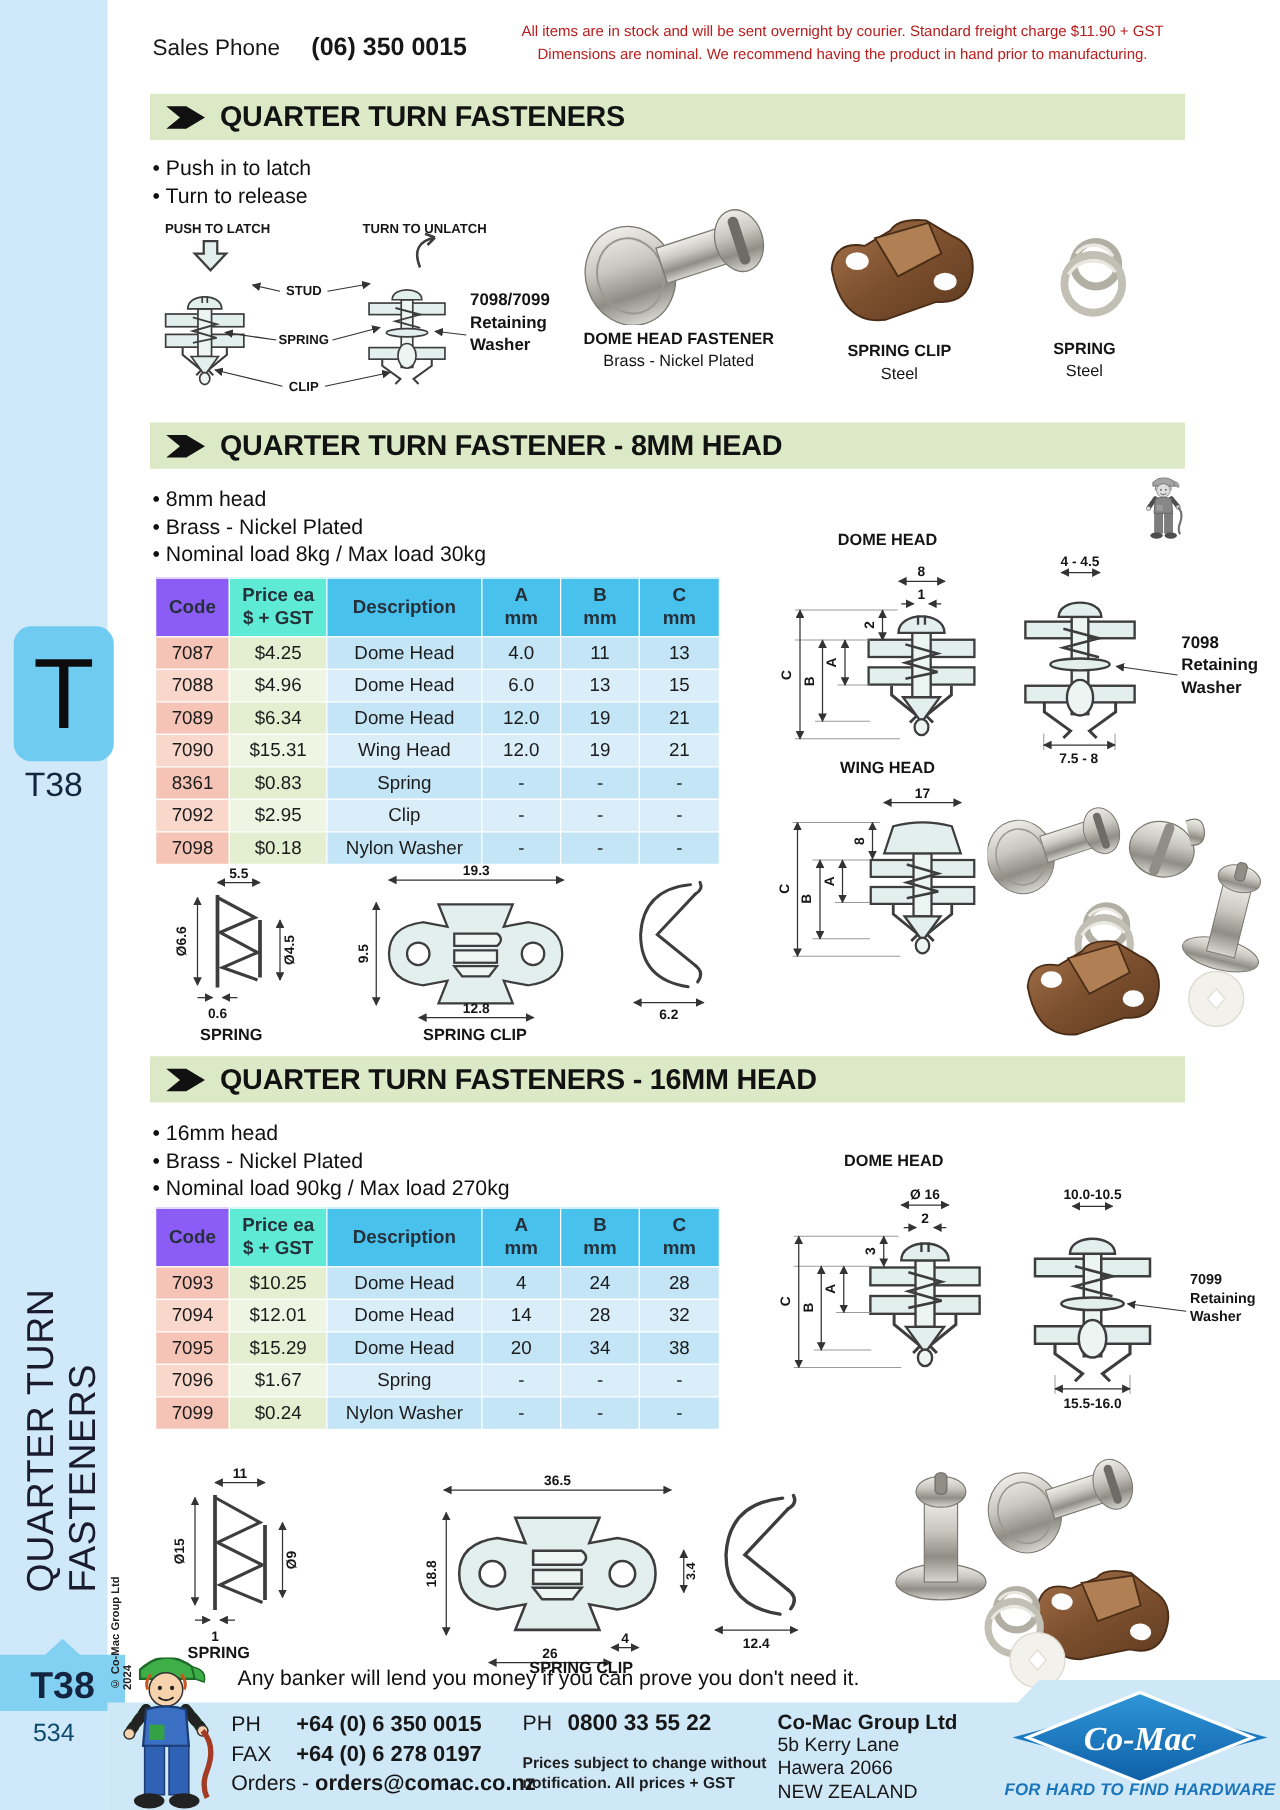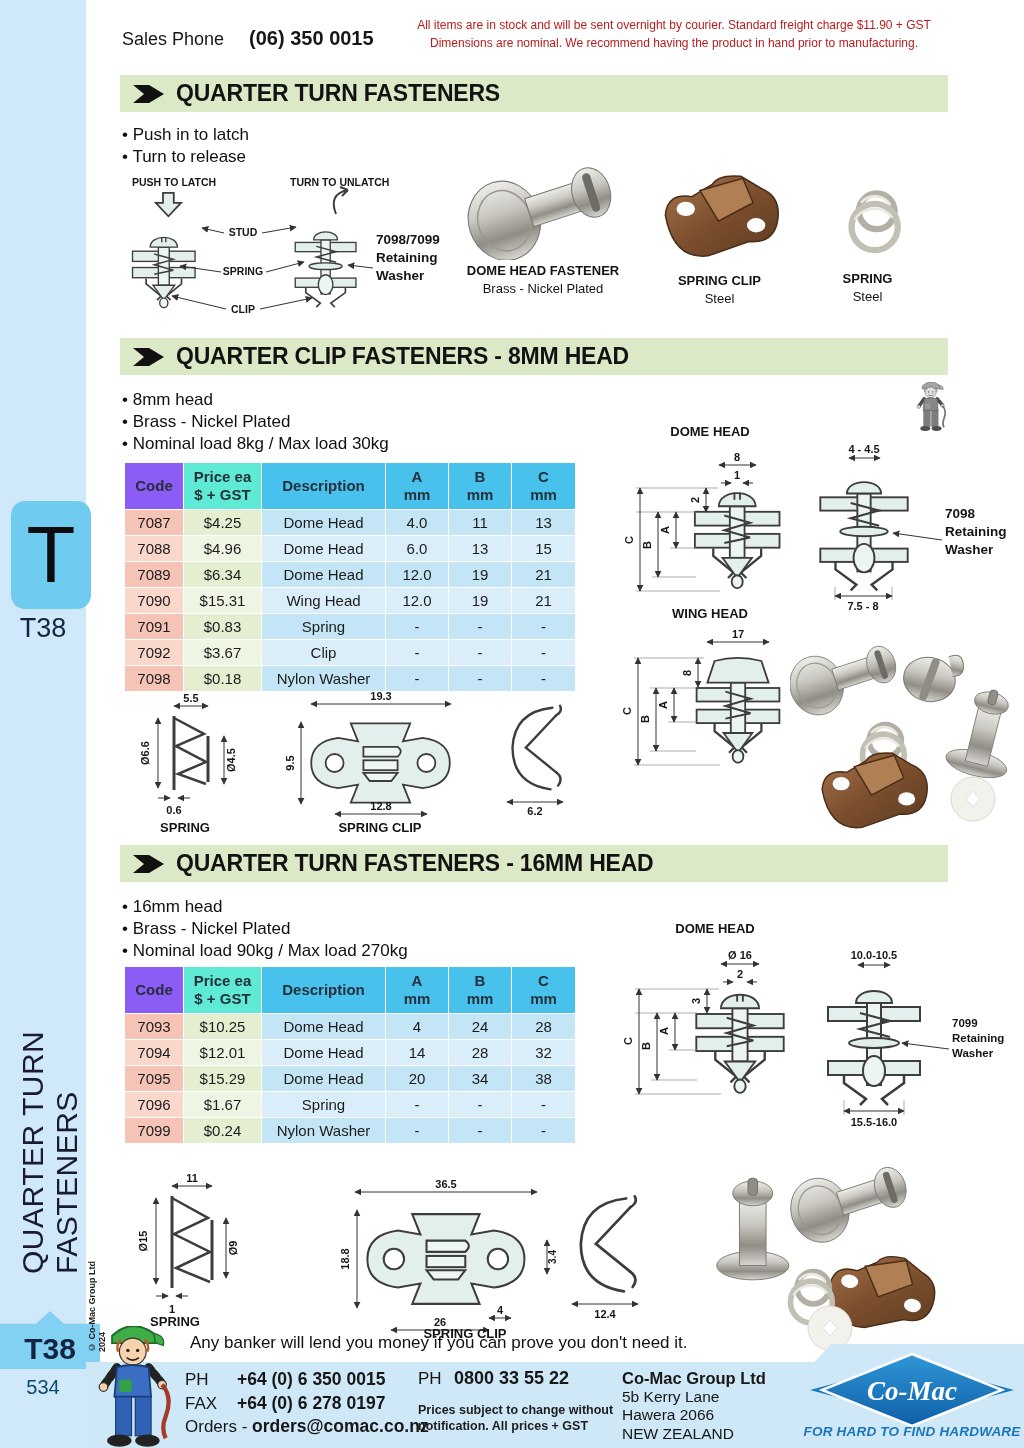--- a/index.html
+++ b/index.html
@@ -274,21 +274,21 @@
   </svg>
   <div class="cap" style="left:800px;top:270px;width:135px">
     <div class="b1">SPRING</div>
     <div>Steel</div>
   </div>
 
   <div class="abs banner" style="top:338px">
     <svg width="32" height="20">
         <polygon points="0,1 16,1 31,10 16,19 0,19 11,10" fill="#111"></polygon>
       </svg>
-    <span class="ttl">QUARTER CLIP FASTENERS - 8MM HEAD</span>
+    <span class="ttl">QUARTER TURN FASTENER - 8MM HEAD</span>
   </div>
   <div class="abs bullets" style="left:122px;top:389px">
     <div class="bullet">8mm head</div>
     <div class="bullet">Brass - Nickel Plated</div>
     <div class="bullet">Nominal load 8kg / Max load 30kg</div>
   </div>
 
   <svg class="abs" style="left:910px;top:382px;filter:grayscale(1);opacity:.8" width="44" height="52" viewBox="0 0 64 100">
     <use href="#mascot" transform="scale(0.95)"></use>
   </svg>
@@ -351,30 +351,30 @@
         </tr>
         <tr>
           <td>7090</td>
           <td>$15.31</td>
           <td>Wing Head</td>
           <td>12.0</td>
           <td>19</td>
           <td>21</td>
         </tr>
         <tr>
-          <td>7091</td>
+          <td>8361</td>
           <td>$0.83</td>
           <td>Spring</td>
           <td>-</td>
           <td>-</td>
           <td>-</td>
         </tr>
         <tr>
           <td>7092</td>
-          <td>$3.67</td>
+          <td>$2.95</td>
           <td>Clip</td>
           <td>-</td>
           <td>-</td>
           <td>-</td>
         </tr>
         <tr>
           <td>7098</td>
           <td>$0.18</td>
           <td>Nylon Washer</td>
           <td>-</td>

